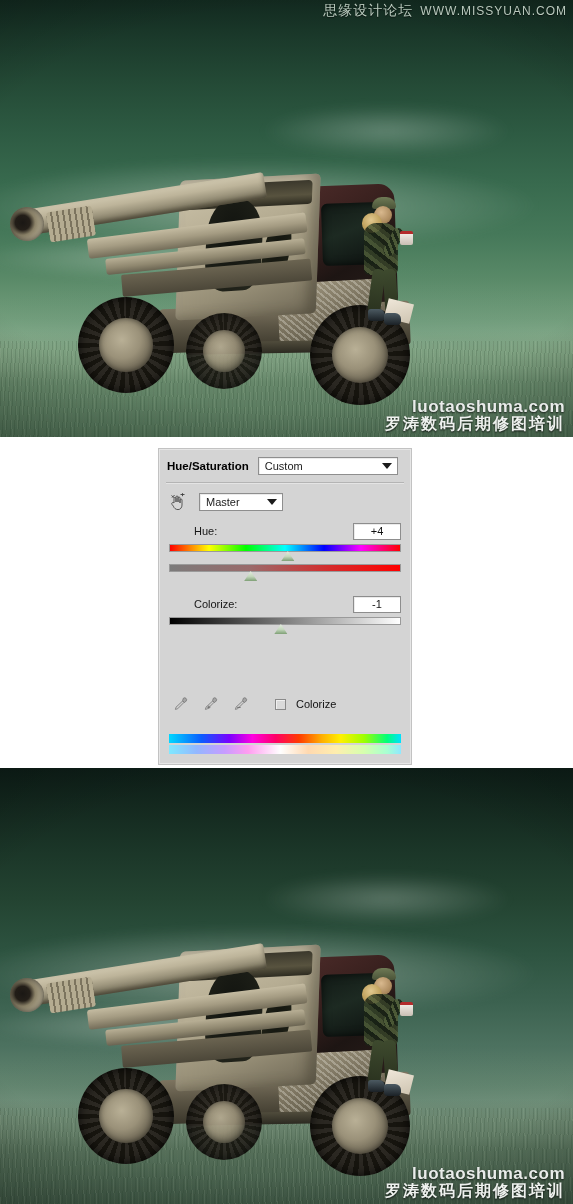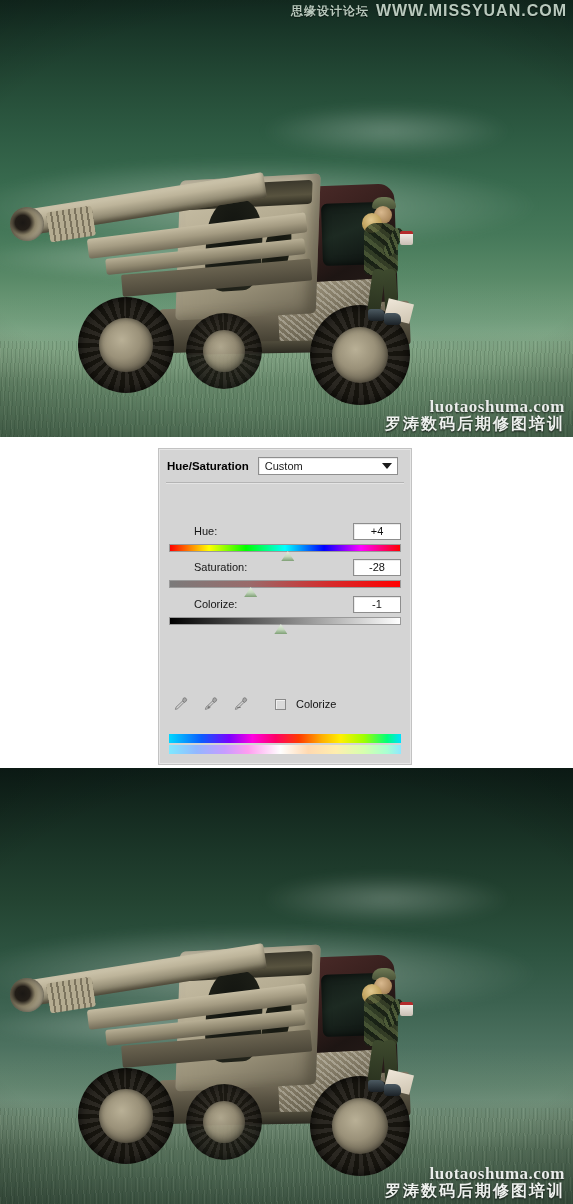--- a/index.html
+++ b/index.html
@@ -240,28 +240,28 @@
     background:radial-gradient(120% 95% at 50% 48%, rgba(0,0,0,0) 48%, rgba(0,0,0,0.30) 82%, rgba(0,0,0,0.55) 100%);
   }
 
   
   .wm-top {
     position:absolute; right:6px; top:2px;
     display:flex; align-items:center; gap:7px;
     font-size:11px; letter-spacing:1px; color:#b9c9bd;
     text-shadow:0 1px 1px rgba(0,0,0,.6);
   }
-  .wm-top .cn { font-family:"DejaVu Sans", sans-serif; font-size:12px; font-weight:bold; }
-  .wm-top .en { font-family:"Liberation Sans", sans-serif; font-size:16px; font-weight:bold; }
+  .wm-top .cn { font-family:"DejaVu Sans", sans-serif; font-size:14px; font-weight:normal; }
+  .wm-top .en { font-family:"Liberation Sans", sans-serif; font-size:12px; font-weight:normal; }
 
   .wm-brand {
     position:absolute; right:8px; bottom:4px; text-align:right; line-height:1.05;
   }
   .wm-brand .en {
-    font-family:Liberation Serif, serif; font-size:17px; font-weight:bold;
+    font-family:Liberation Sans, sans-serif; font-size:17px; font-weight:bold;
     color:#e9ecea; letter-spacing:.5px; text-shadow:0 1px 2px rgba(0,0,0,.75);margin-left:47px;
   }
   .wm-brand .cn {
     font-family:"DejaVu Sans", sans-serif; font-size:16px; font-weight:bold;
     color:#eef1ee; letter-spacing:2px; text-shadow:0 1px 2px rgba(0,0,0,.8);
   }
 
   
   .mid { position:absolute; left:0; top:437px; width:573px; height:242px; background:#ffffff; }
 
@@ -414,41 +414,47 @@
 
       <div class="dlg-title-row">
         <span class="dlg-title">Hue/Saturation</span>
         <div class="combo combo-preset">
           <span>Custom</span>
           <span class="caret"></span>
         </div>
       </div>
       <div class="sep"></div>
 
+      <div class="master-row">
+        <span class="hand-icon">
+          <svg viewBox="0 0 18 18" width="18" height="18">
+            <path d="M5 10 V5.5 a1 1 0 0 1 2 0 V9 V4 a1 1 0 0 1 2 0 V9 V5 a1 1 0 0 1 2 0 V10 V7 a1 1 0 0 1 2 0 v5 c0 2.6-1.6 4.6-4 4.6 c-2.4 0-4-1.6-4.6-3.4 L3 11.4 a1 1 0 0 1 2-1.4z" fill="#d8d8d8" stroke="#4a4a4a" stroke-width="0.9"></path>
+            <path d="M11.5 1.5 h4 M13.5 0.2 v3 M2.6 2.4 l2.4 2.4 M5.6 2.0 l-2.6 2.6" stroke="#3c3c3c" stroke-width="0.9" fill="none"></path>
+          </svg>
+        </span>
+        <div class="combo combo-master">
+          <span>Master</span>
+          <span class="caret"></span>
+        </div>
+      </div>
 
       <div class="slider-group g-hue">
         <div class="slider-label-row">
           <span class="slider-label">Hue:</span>
           <div class="val-box">
             <span>+4</span>
           </div>
         </div>
         <div class="rail-wrap">
           <div class="rail rail-hue"></div>
           <div class="thumb" id="thumb-hue" style="left: 51%;"></div>
         </div>
       </div>
 
       <div class="slider-group g-sat">
-        <div class="slider-label-row">
-          <span class="slider-label">Saturation:</span>
-          <div class="val-box">
-            <span>-28</span>
-          </div>
-        </div>
         <div class="rail-wrap">
           <div class="rail rail-sat"></div>
           <div class="thumb" id="thumb-sat" style="left: 35%;"></div>
         </div>
       </div>
 
       <div class="slider-group g-lit">
         <div class="slider-label-row">
           <span class="slider-label">Colorize:</span>
           <div class="val-box">

